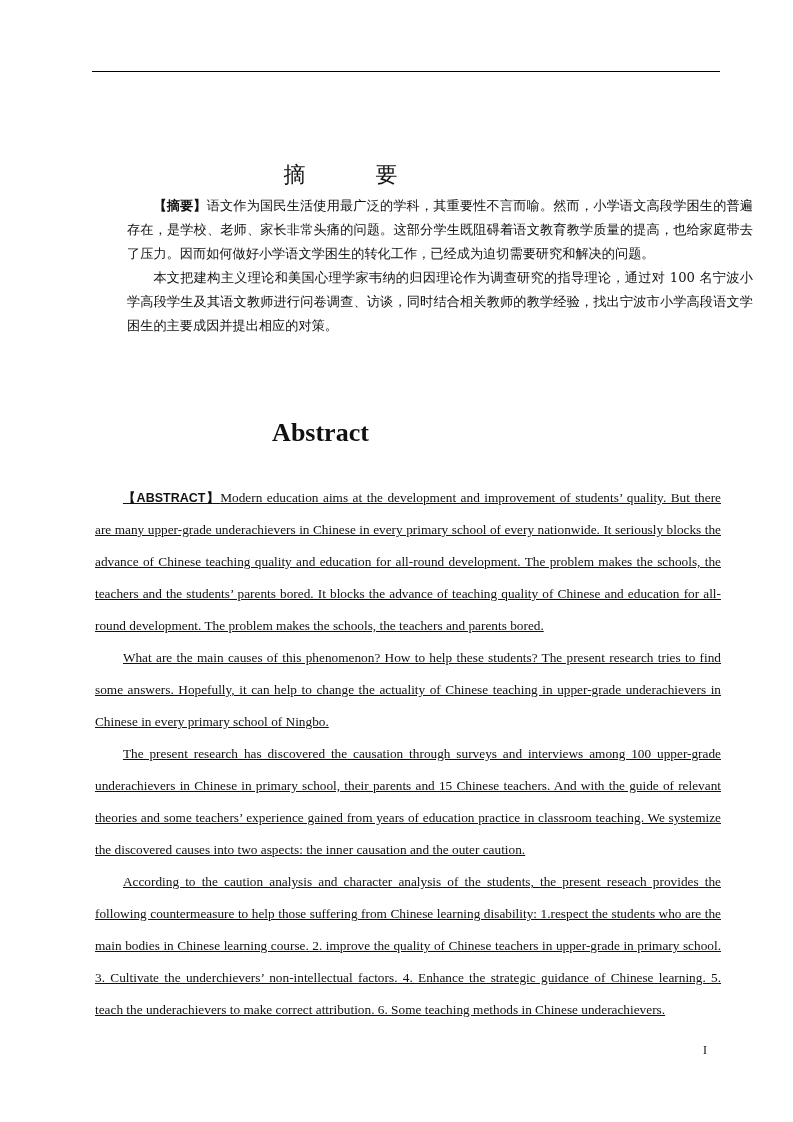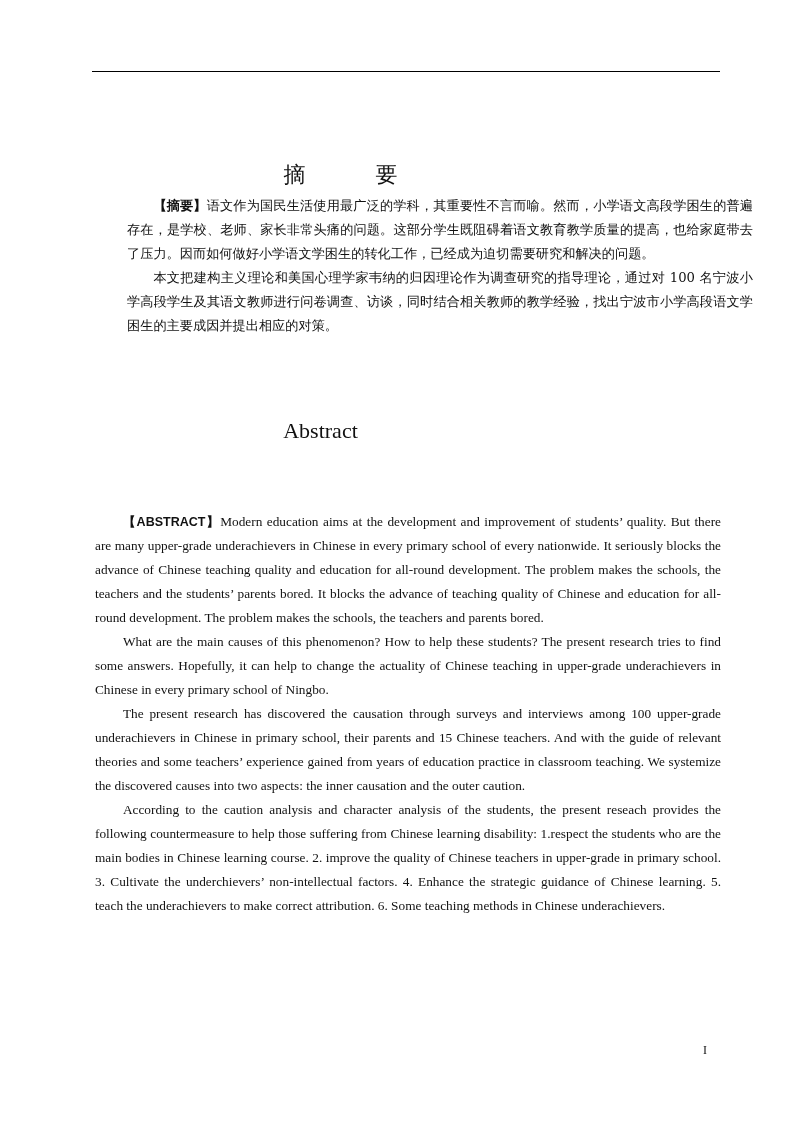--- a/index.html
+++ b/index.html
@@ -9,23 +9,23 @@
                    border-top: 1px solid #000; }
     .cn-title { position: absolute; left: 0; width: 681px; top: 128px; text-align: center;
                 font-size: 22px; letter-spacing: 24px; text-indent: 24px; font-family: "DejaVu Serif", serif; margin-top: 32px; }
     .cn-block { position: absolute; left: 95px; width: 626px; top: 194px;
                 font-size: 13.2px; line-height: 24px; font-family: "DejaVu Serif", serif; text-align: justify; margin-left: 32px; }
     .cn-block p { margin: 0; }
     .indent { text-indent: 2em; }
     .bracket-label { font-weight: bold; font-family: "DejaVu Sans", sans-serif; }
     .cn-keywords { margin-top: 3px !important; text-indent: 1.5em; }
     .en-title { position: absolute; left: 0; width: 641px; top: 418px; text-align: center;
-                font-size: 22px; font-weight: normal; font-family: "Liberation Serif", serif; }
-    .en-block { position: absolute; left: 95px; width: 626px; top: 510px;
-                font-size: 13.3px; line-height: 24px; text-align: justify; font-family: "Liberation Serif", serif; }
+                font-size: 26px; font-weight: bold; font-family: "Liberation Serif", serif; }
+    .en-block { position: absolute; left: 95px; width: 626px; top: 482px;
+                font-size: 13.3px; line-height: 32px; text-align: justify; font-family: "Liberation Serif", serif; text-decoration: underline; }
     .en-block p { margin: 0; }
     .en-block .indent { text-indent: 2.1em; }
     .en-label { font-weight: bold; font-family: "Liberation Sans Narrow", "Liberation Sans", sans-serif; font-size: 12.5px; }
     .page-number { position: absolute; left: 703px; top: 1043px; font-size: 12px; font-family: "Liberation Serif", serif; }
   </style>
 </head>
 <body>
 
 <div class="header-rule"></div>
 

